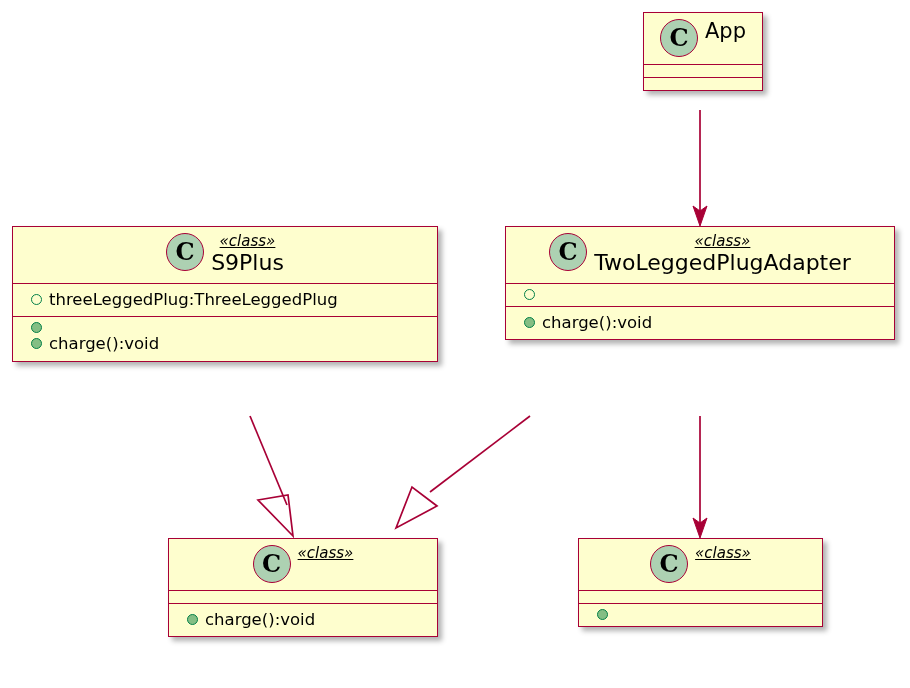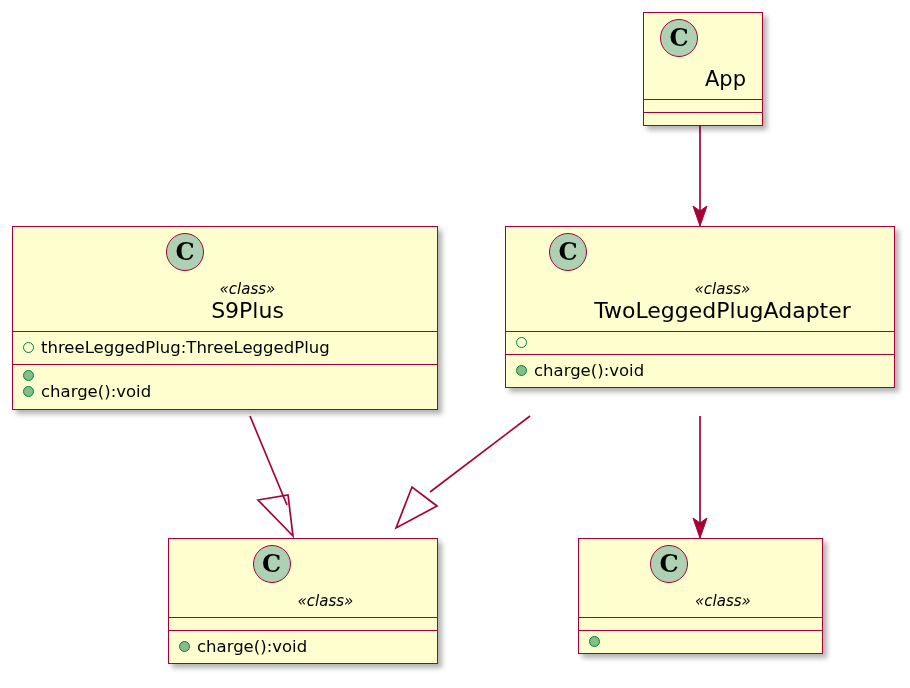--- a/index.html
+++ b/index.html
@@ -43,21 +43,21 @@
   .comp-header {
     padding: 6px 8px 7px 8px;
     display: flex;
     align-items: flex-start;
     justify-content: center;
   }
   .comp-divider {
     border-top: 1.5px solid #A80036;
   }
   .comp-body {
-    padding: 5px 7px 6px 8px;
+    padding: 5px 7px 6px 16px;
     min-height: 9px;
   }
   .comp-body.empty {
     padding: 0;
     height: 13px;
   }
   .class-icon {
     width: 38px;
     height: 38px;
     border-radius: 50%;
@@ -72,28 +72,28 @@
     color: #000000;
     line-height: 1;
     flex: 0 0 auto;
     font-family: "DejaVu Serif", serif;
   }
   .title-block {
     display: flex;
     flex-direction: column;
     align-items: center;
     margin-left: 7px;
-    margin-top: 48px;
   }
   .stereotype {
     font-style: italic;
     font-size: 15px;
     color: #000000;
     line-height: 1.12;
     white-space: nowrap;
+    text-decoration: underline;
   }
   .class-name {
     font-size: 22px;
     color: #000000;
     line-height: 1.18;
     white-space: nowrap;
   }
   .class-name.solo {
     font-size: 21px;
   }

